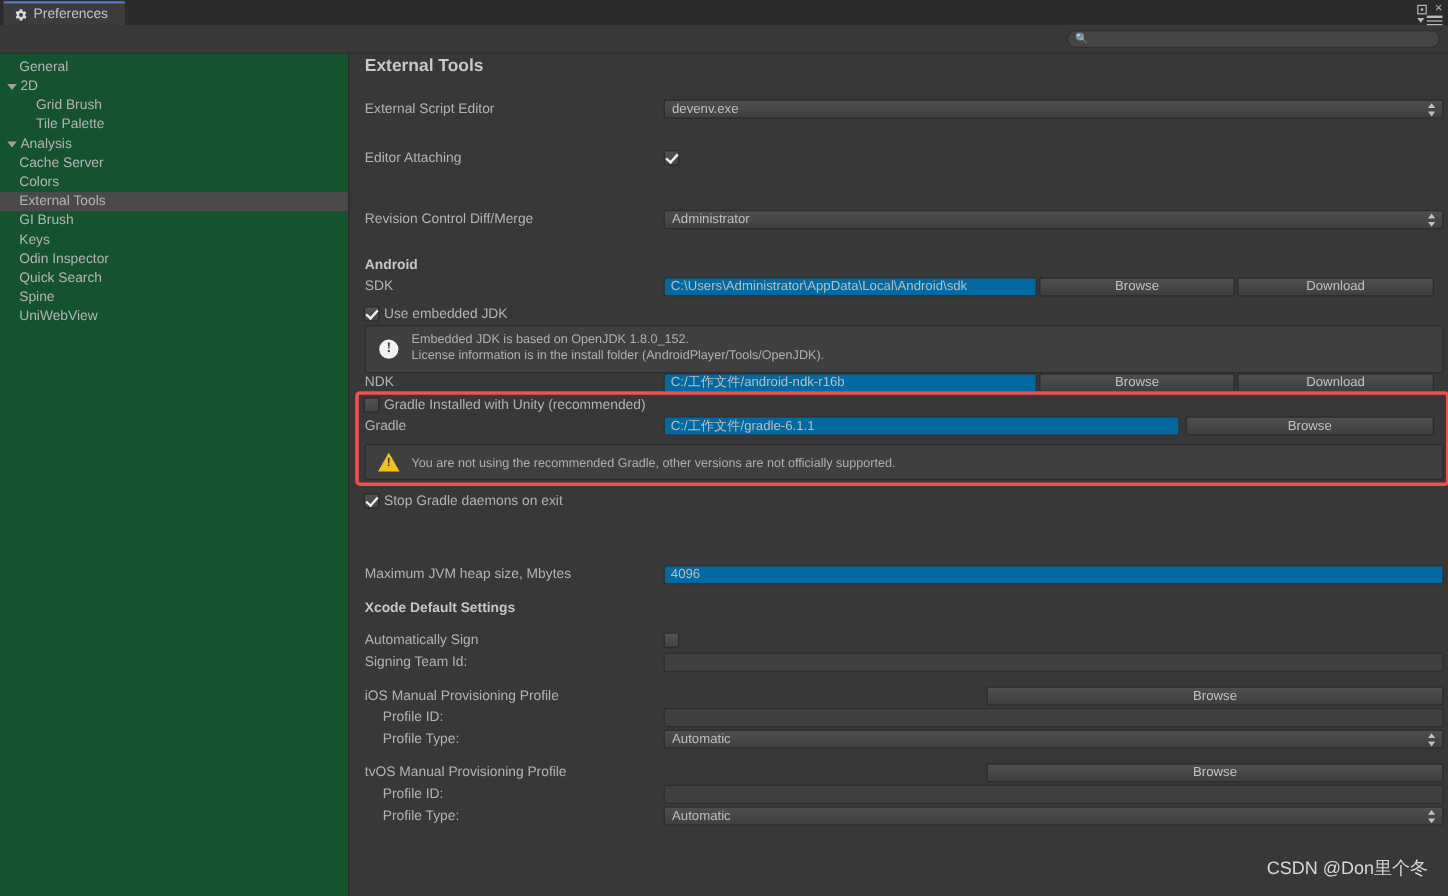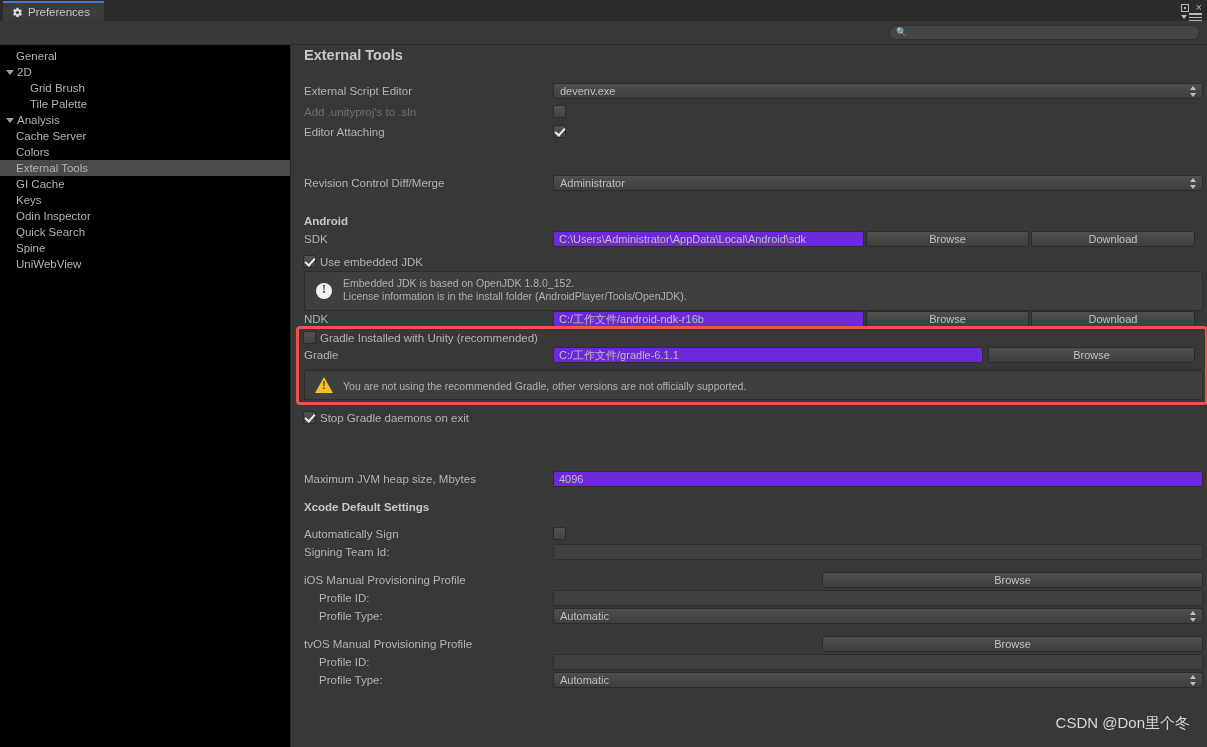--- a/index.html
+++ b/index.html
@@ -72,21 +72,21 @@
   .search-glyph { color: #9a9a9a; font-size: 9px; line-height: 9px; }
   .searchbox input {
     flex: 1; background: transparent; border: 0; outline: none;
     color: #c8c8c8; font-size: 10px; font-family: "Liberation Sans", sans-serif;
     padding: 0; height: 13px;
   }
 
   
   .sidebar {
     position: absolute; left: 0; top: 45px; width: 291px; height: 702px;
-    background: #000000; border-right: 1px solid #2a2a2a;
+    background: #14532d; border-right: 1px solid #2a2a2a;
     padding-top: 3px;
   }
   .side-item {
     height: 16px; display: flex; align-items: center;
     color: #b4b4b4; font-size: 11.5px; padding-left: 16px;
     white-space: nowrap;
   }
   .side-item.indent1 { padding-left: 30px; }
   .side-item.sel { background: #4a4a4a; }
   .side-arrow {
@@ -108,21 +108,21 @@
   .lbl {
     position: absolute; color: #b3b3b3; font-size: 11.5px;
     white-space: nowrap; line-height: 16px;
   }
   .lbl.dim { color: #6f6f6f; }
   .lbl.bold { font-weight: bold; color: #c6c6c6; }
 
   
   .fld {
     position: absolute; height: 16px;
-    background: #6d28d9; border: 1px solid #2e2e2e; border-radius: 2px;
+    background: #0369a1; border: 1px solid #2e2e2e; border-radius: 2px;
     color: #bdbdbd; font-size: 11px; line-height: 14px;
     padding-left: 5px; white-space: nowrap; overflow: hidden;
   }
   .fld.empty { background: #404040; }
   .popup {
     position: absolute; height: 16px; border-radius: 2px;
     background: linear-gradient(#4e4e4e, #3f3f3f);
     border: 1px solid #2c2c2c;
     color: #bfbfbf; font-size: 11px; line-height: 14px;
     padding-left: 6px; white-space: nowrap; overflow: hidden;
@@ -256,21 +256,21 @@
       <div class="side-item">
         <span>Cache Server</span>
       </div>
       <div class="side-item">
         <span>Colors</span>
       </div>
       <div class="side-item sel">
         <span>External Tools</span>
       </div>
       <div class="side-item">
-        <span>GI Cache</span>
+        <span>GI Brush</span>
       </div>
       <div class="side-item">
         <span>Keys</span>
       </div>
       <div class="side-item">
         <span>Odin Inspector</span>
       </div>
       <div class="side-item">
         <span>Quick Search</span>
       </div>
@@ -287,24 +287,20 @@
     <div class="page-title">External Tools</div>
 
     <div class="row" style="top:38px">
       <span class="lbl" style="left:12px">External Script Editor</span>
       <div class="popup" style="left:261px; width:650px">
         <span>devenv.exe</span>
         <span class="arr"></span>
       </div>
     </div>
 
-    <div class="row" style="top:59px">
-      <span class="lbl dim" style="left:12px">Add .unityproj's to .sln</span>
-      <div class="chk" style="left:261px; top:1px"></div>
-    </div>
 
     <div class="row" style="top:79px">
       <span class="lbl" style="left:12px">Editor Attaching</span>
       <div class="chk on" style="left:261px; top:1px"></div>
     </div>
 
 
     <div class="row" style="top:130px">
       <span class="lbl" style="left:12px">Revision Control Diff/Merge</span>
       <div class="popup" style="left:261px; width:650px">

